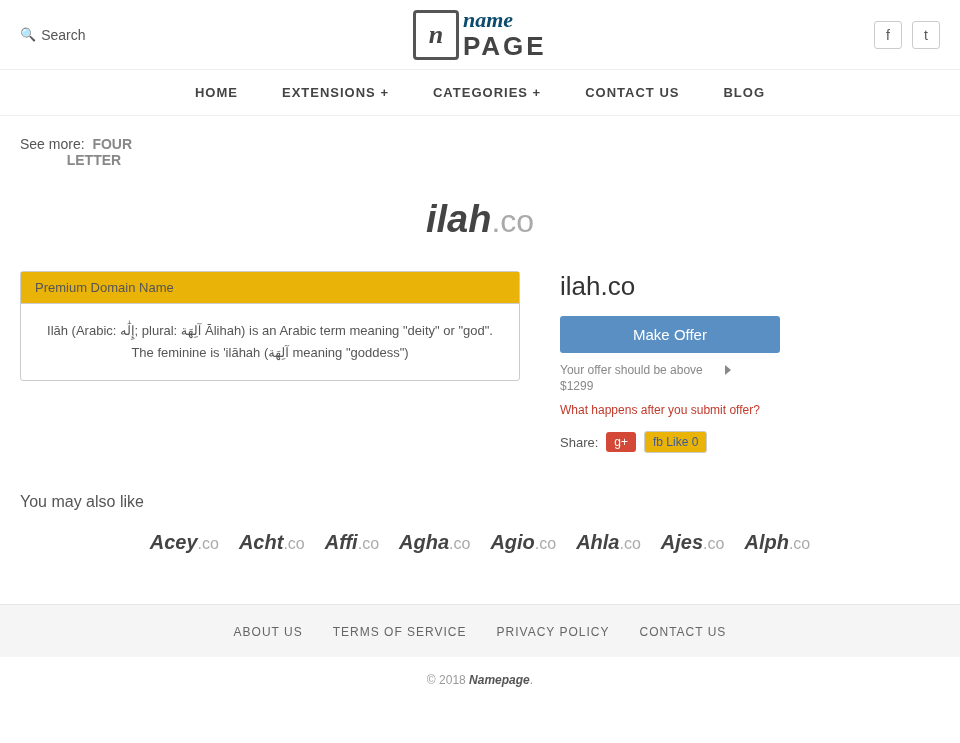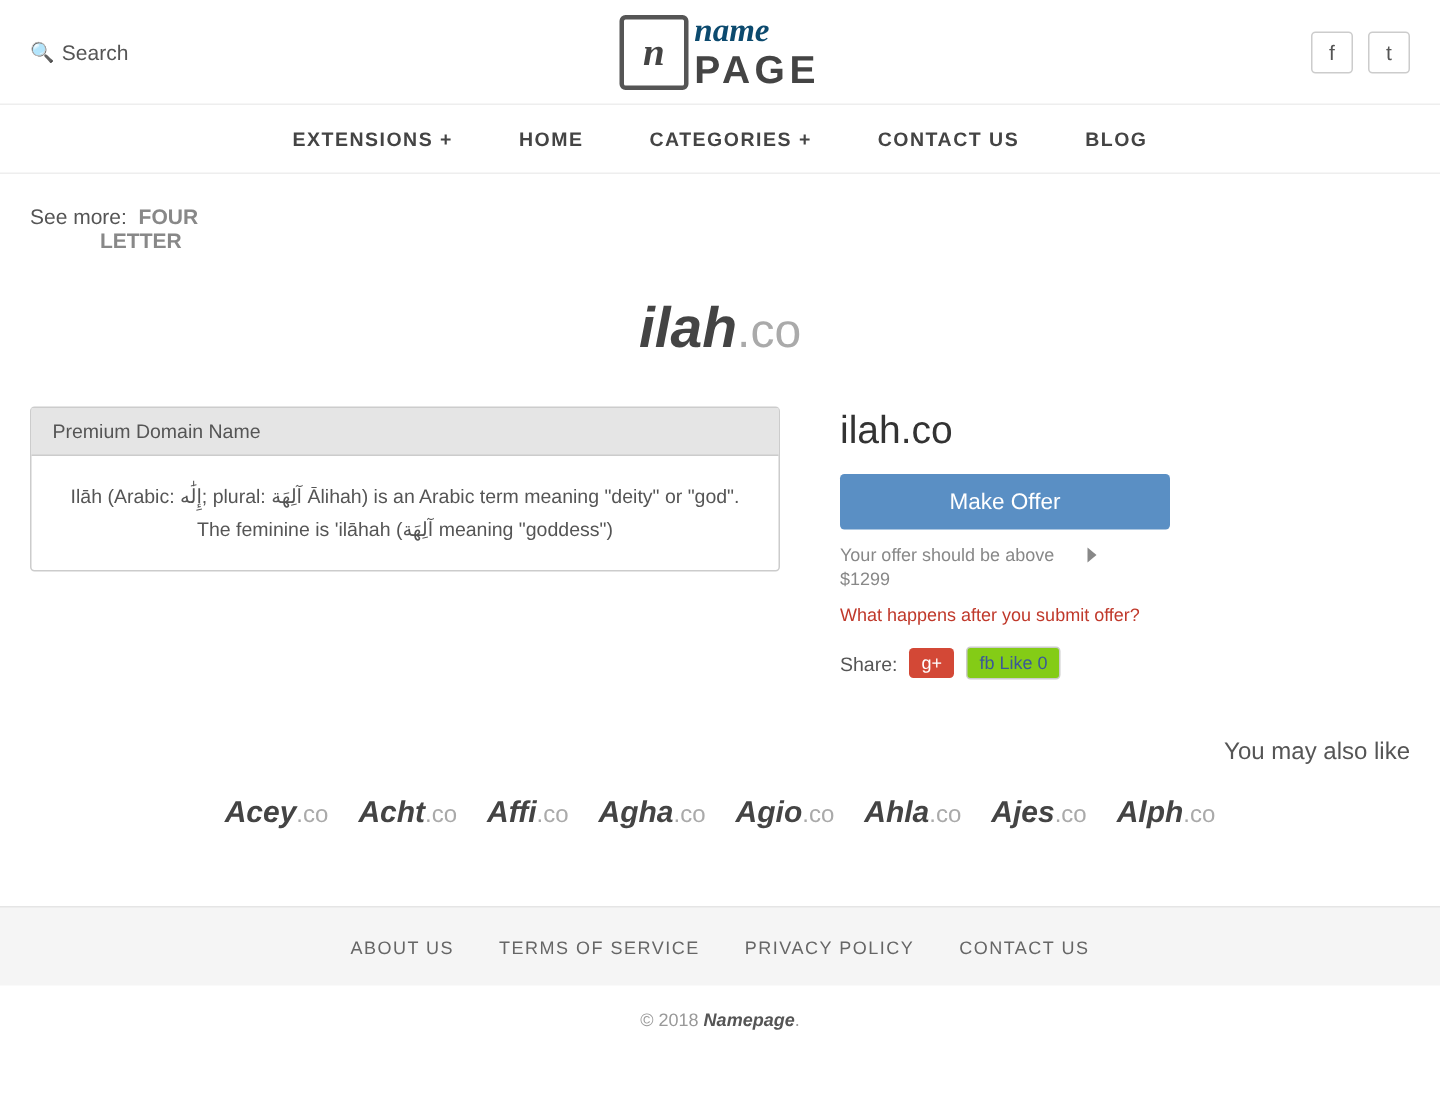--- a/index.html
+++ b/index.html
@@ -170,21 +170,21 @@
     }
     .premium-box {
       border: 1px solid #ccc;
       border-radius: 3px;
     }
     .premium-box-header {
       padding: 8px 14px;
       font-size: 13px;
       color: #555;
       border-bottom: 1px solid #ccc;
-      background: #e5e5e5;
+      background: #eab308;
     }
     .premium-box-body {
       padding: 16px 14px;
       font-size: 13px;
       color: #555;
       line-height: 1.7;
       text-align: center;
     }
 
     
@@ -249,27 +249,27 @@
       display: flex;
       align-items: center;
       gap: 2px;
     }
     .fb-like-mock {
       border: 1px solid #ccc;
       border-radius: 3px;
       padding: 3px 8px;
       font-size: 12px;
       color: #3b5998;
-      background: #84cc16;
+      background: #eab308;
       cursor: pointer;
     }
 
     
     .also-like {
-      text-align: right;
+      text-align: left;
       margin: 20px 0 30px 0;
     }
     .also-like-title {
       font-size: 16px;
       color: #555;
       margin-bottom: 20px;
     }
     .also-like-items {
       display: flex;
       justify-content: center;
@@ -359,24 +359,24 @@
 
   <div class="header-social">
     <a class="social-icon" href="#">f</a>
     <a class="social-icon" href="#">t</a>
   </div>
 </header>
 
 <nav class="nav">
   <ul class="nav-items">
     <li class="nav-item">
-      <a href="#">EXTENSIONS +</a>
+      <a href="#">HOME</a>
     </li>
     <li class="nav-item">
-      <a href="#">HOME</a>
+      <a href="#">EXTENSIONS +</a>
     </li>
     <li class="nav-item">
       <a href="#">CATEGORIES +</a>
     </li>
     <li class="nav-item">
       <a href="#">CONTACT US</a>
     </li>
     <li class="nav-item">
       <a href="#">BLOG</a>
     </li>

